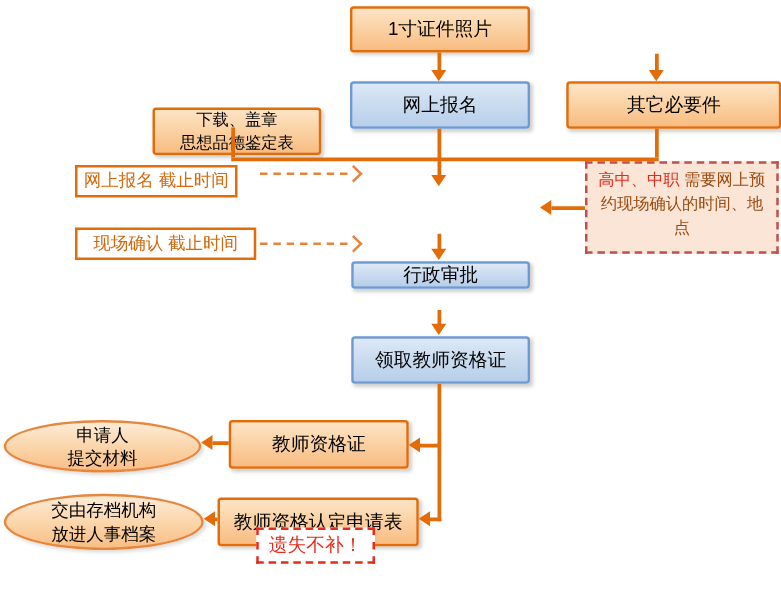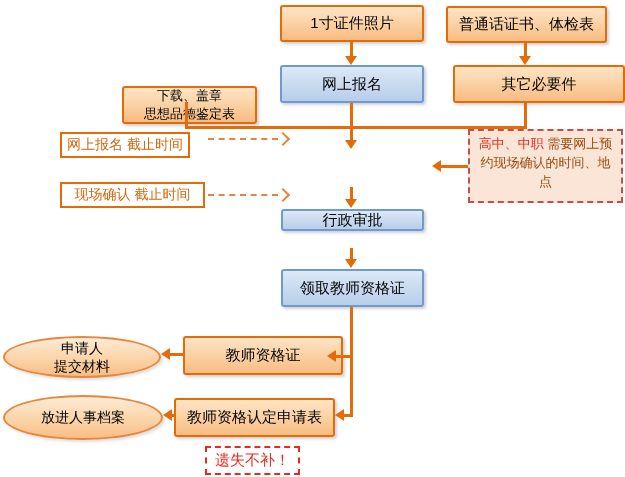--- a/index.html
+++ b/index.html
@@ -53,23 +53,20 @@
   .chevron{position:absolute;width:8px;height:8px;border-top:2px solid #E8833A;border-right:2px solid #E8833A;transform:rotate(45deg);}
 </style>
 </head>
 <body>
 
 <div id="canvas">
 
   <div class="node box-orange" style="left:280px;top:5px;width:144px;height:37px;">
     <span>1寸证件照片</span>
   </div>
-  <div class="node box-orange" style="left:446px;top:6px;width:161px;height:37px;">
-    <span>普通话证书、体检表</span>
-  </div>
 
   <div class="node box-orange two-line" style="left:122px;top:64px;width:135px;height:38px;">
     <span>下载、盖章</span>
     <span>思想品德鉴定表</span>
   </div>
   <div class="node box-blue" style="left:280px;top:65px;width:144px;height:38px;">
     <span>网上报名</span>
   </div>
   <div class="node box-orange" style="left:453px;top:65px;width:172px;height:38px;">
     <span>其它必要件</span>
@@ -86,36 +83,37 @@
     <span>行政审批</span>
   </div>
   <div class="node box-blue" style="left:281px;top:269px;width:143px;height:38px;">
     <span>领取教师资格证</span>
   </div>
 
   <div class="node box-note" style="left:468px;top:129px;width:155px;height:74px;display:block;">
     <span class="hl">高中、中职</span><span> 需要网上预约现场确认的时间、地点</span>
   </div>
 
-  <div class="node box-orange" style="left:183px;top:336px;width:160px;height:39px;">
+  <div class="node box-orange" style="left:183px;top:336px;width:144px;height:39px;">
     <span>教师资格证</span>
   </div>
   <div class="node box-orange" style="left:174px;top:398px;width:161px;height:39px;">
     <span>教师资格认定申请表</span>
   </div>
 
   <div class="node ellipse" style="left:3px;top:336px;width:158px;height:42px;">
     <span>申请人</span>
     <span>提交材料</span>
   </div>
   <div class="node ellipse" style="left:3px;top:395px;width:160px;height:45px;">
+    <span>交由存档机构</span>
     <span>放进人事档案</span>
   </div>
 
-  <div class="node box-red-dash" style="left:205px;top:446px;width:95px;height:29px;">
+  <div class="node box-red-dash" style="left:205px;top:422px;width:95px;height:29px;">
     <span>遗失不补！</span>
   </div>
 
   <div class="vline" style="left:350px;top:42px;height:14px;"></div>
   <div class="tri-down" style="left:345px;top:56px;"></div>
 
   <div class="vline" style="left:524px;top:43px;height:13px;"></div>
   <div class="tri-down" style="left:519px;top:56px;"></div>
 
   <div class="vline" style="left:185px;top:102px;height:24px;"></div>

